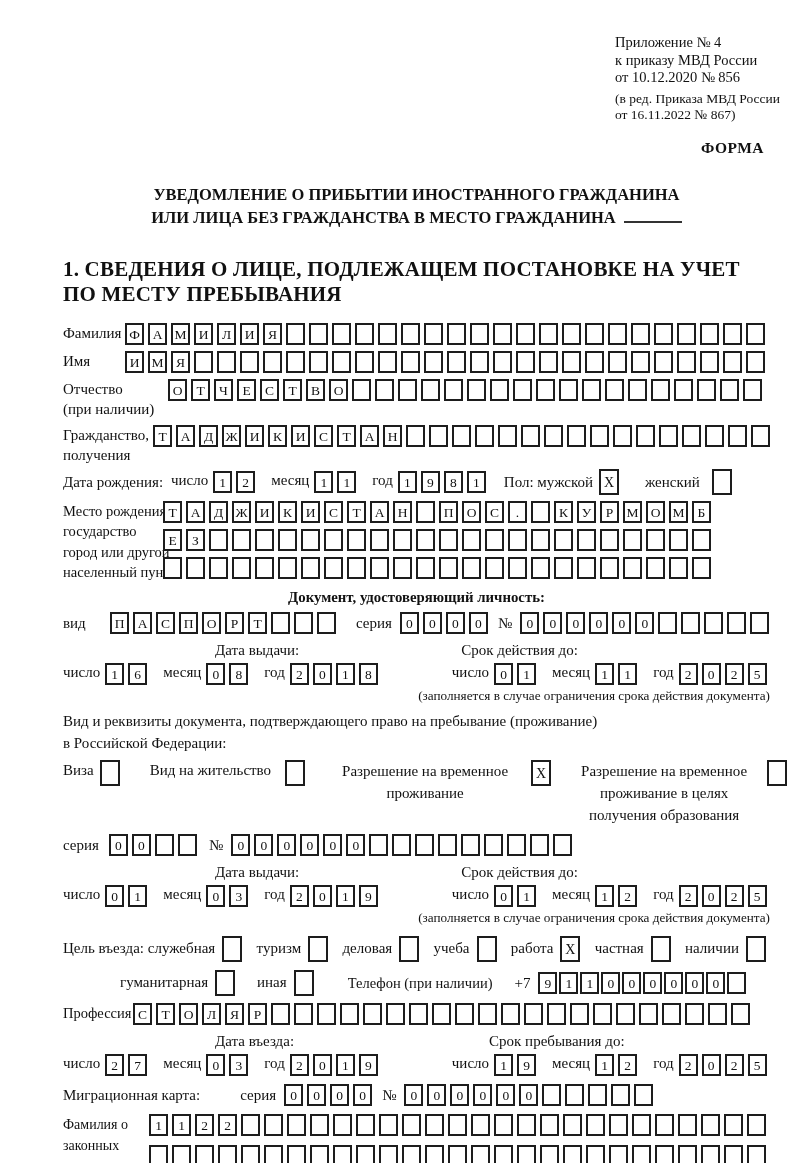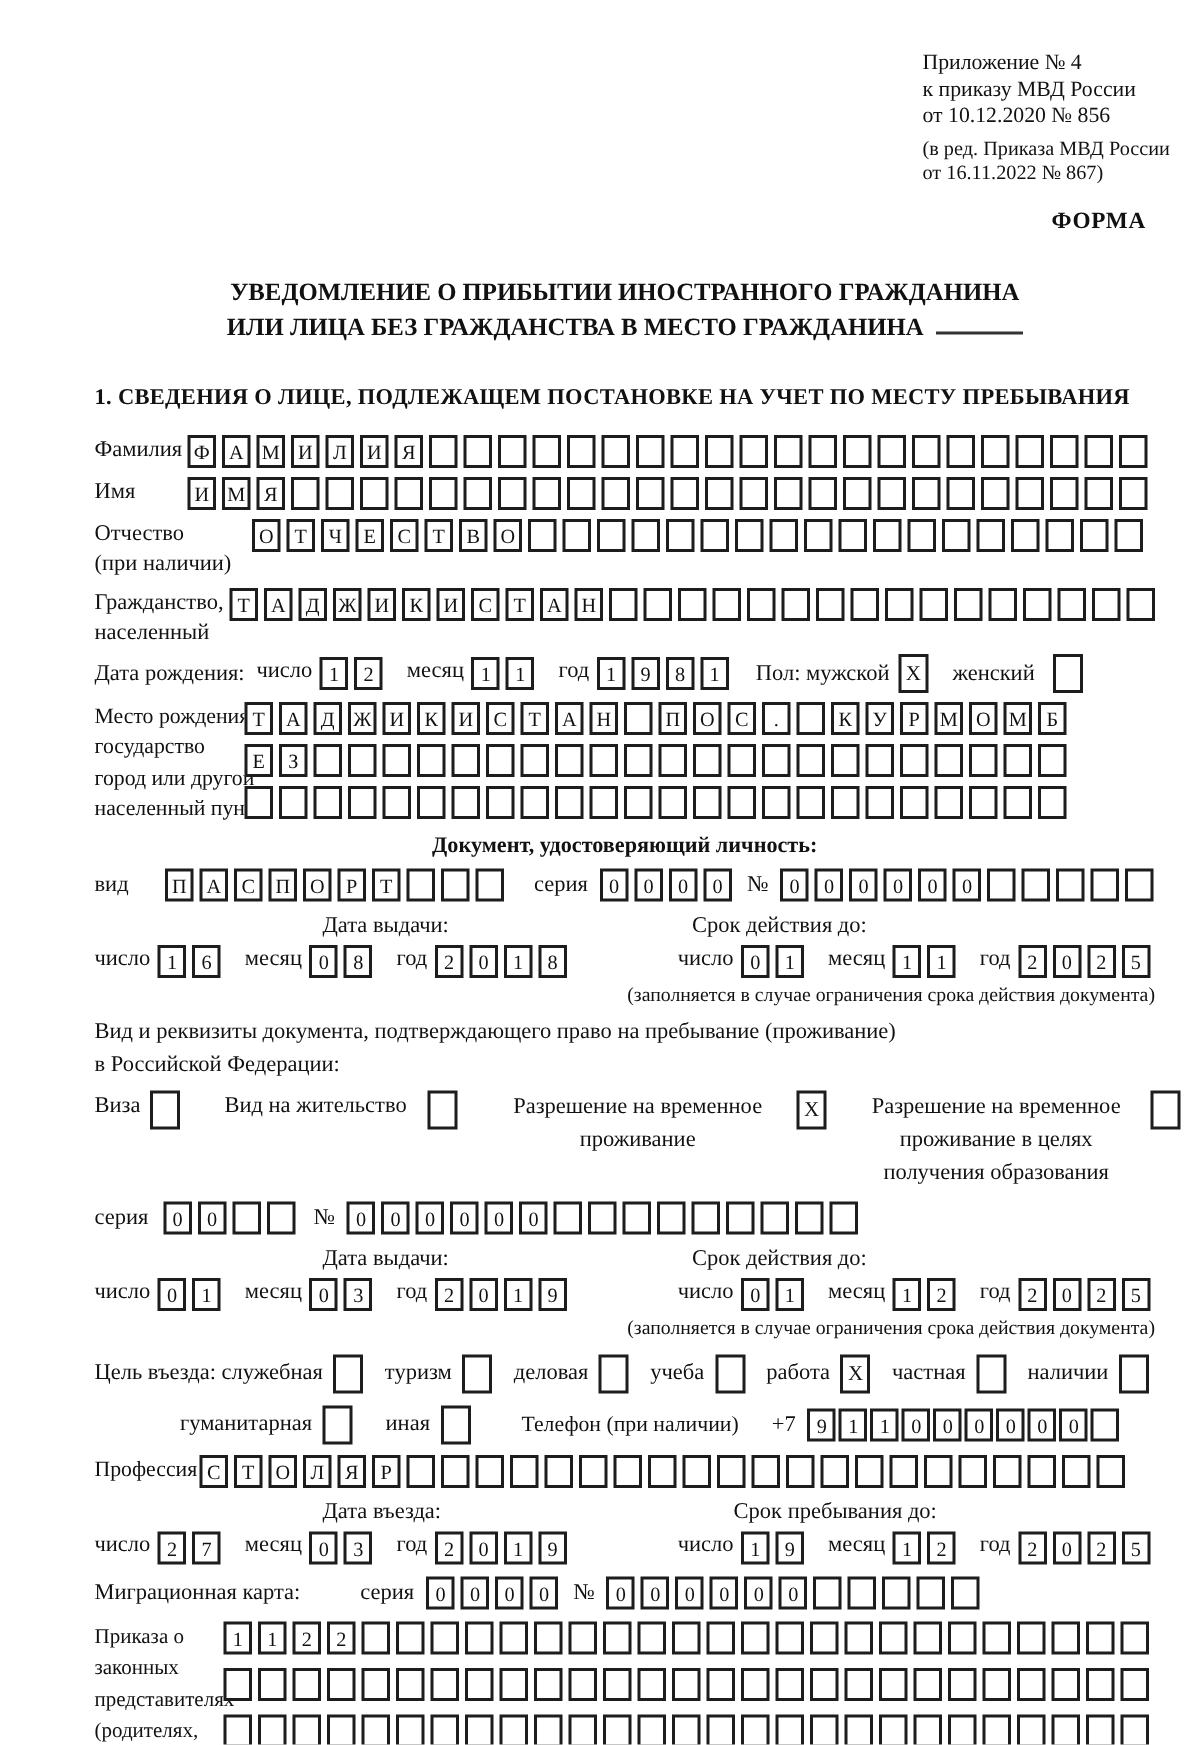--- a/index.html
+++ b/index.html
@@ -7,21 +7,21 @@
        font-family:"Liberation Serif","DejaVu Serif",serif;}
   .page{box-sizing:border-box;width:800px;height:1163px;padding:34px 30px 0 63px;position:relative;}
 
   
   .hdr{margin-left:552px;font-size:14.5px;line-height:17.5px;white-space:nowrap;}
   .hdr-edit{font-size:13.5px;line-height:16px;margin-top:4px;}
   .forma{font-weight:bold;font-size:15.5px;text-align:right;padding-right:6px;margin-top:16px;letter-spacing:.5px;}
 
   .title{text-align:center;font-weight:bold;font-size:16.5px;line-height:23px;margin-top:26px;}
   .title-underline{display:inline-block;width:58px;height:2px;background:#333;margin-left:8px;vertical-align:baseline;}
-  .sec-heading{font-weight:bold;font-size:15px;margin-top:28px;letter-spacing:.2px;}
+  .sec-heading{font-weight:bold;font-size:21px;margin-top:28px;letter-spacing:.2px;}
 
   
   .frow{display:flex;align-items:flex-start;margin-top:6px;}
   .flabel{font-size:15px;flex-shrink:0;padding-top:2px;white-space:nowrap;}
   .flabel2{font-size:15px;line-height:20px;flex-shrink:0;white-space:nowrap;}
   .sm{font-size:14.5px;}
 
   
   .cells{white-space:nowrap;display:inline-block;}
   .cell{display:inline-block;box-sizing:content-box;width:15px;height:18px;border:2px solid #1d1d1d;
@@ -88,31 +88,31 @@
     <div class="flabel2" style="width:105px">
       <div>Отчество</div>
       <div>(при наличии)</div>
     </div>
     <div class="cells"><span class="cell">О</span><span class="cell">Т</span><span class="cell">Ч</span><span class="cell">Е</span><span class="cell">С</span><span class="cell">Т</span><span class="cell">В</span><span class="cell">О</span><span class="cell"></span><span class="cell"></span><span class="cell"></span><span class="cell"></span><span class="cell"></span><span class="cell"></span><span class="cell"></span><span class="cell"></span><span class="cell"></span><span class="cell"></span><span class="cell"></span><span class="cell"></span><span class="cell"></span><span class="cell"></span><span class="cell"></span><span class="cell"></span><span class="cell"></span><span class="cell"></span></div>
   </div>
 
   <div class="frow">
     <div class="flabel2" style="width:90px">
       <div>Гражданство,</div>
-      <div>населенный</div>
+      <div>получения</div>
     </div>
     <div class="cells"><span class="cell">Т</span><span class="cell">А</span><span class="cell">Д</span><span class="cell">Ж</span><span class="cell">И</span><span class="cell">К</span><span class="cell">И</span><span class="cell">С</span><span class="cell">Т</span><span class="cell">А</span><span class="cell">Н</span><span class="cell"></span><span class="cell"></span><span class="cell"></span><span class="cell"></span><span class="cell"></span><span class="cell"></span><span class="cell"></span><span class="cell"></span><span class="cell"></span><span class="cell"></span><span class="cell"></span><span class="cell"></span><span class="cell"></span><span class="cell"></span><span class="cell"></span><span class="cell"></span></div>
   </div>
 
   <div class="frow" style="margin-top:4px;align-items:center">
     <span class="flabel" style="width:108px">Дата рождения:</span>
     <span class="dategroup"><span class="dlabel">число</span><span class="cells dcells"><span class="cell">1</span><span class="cell">2</span></span><span class="dlabel">месяц</span><span class="cells dcells"><span class="cell">1</span><span class="cell">1</span></span><span class="dlabel">год</span><span class="cells dcells"><span class="cell">1</span><span class="cell">9</span><span class="cell">8</span><span class="cell">1</span></span></span>
     <span class="flabel" style="margin-left:2px">Пол: мужской</span>
     <span class="cells" style="margin-left:6px"><span class="cell chk">X</span></span>
-    <span class="flabel" style="margin-left:12px">женский</span>
+    <span class="flabel" style="margin-left:22px">женский</span>
     <span class="cells" style="margin-left:12px"><span class="cell chk"></span></span>
   </div>
 
   <div class="frow">
     <div class="flabel2 sm" style="width:100px;line-height:20.5px">
       <div>Место рождения:</div>
       <div>государство</div>
       <div>город или другой</div>
       <div>населенный пункт</div>
     </div>
@@ -247,21 +247,21 @@
   <div class="frow" style="align-items:center;margin-top:8px">
     <span class="flabel">Миграционная карта:</span>
     <span class="flabel" style="margin-left:40px;margin-right:8px">серия</span>
     <span class="cells"><span class="cell">0</span><span class="cell">0</span><span class="cell">0</span><span class="cell">0</span></span>
     <span class="flabel" style="margin-left:6px;margin-right:8px">№</span>
     <span class="cells"><span class="cell">0</span><span class="cell">0</span><span class="cell">0</span><span class="cell">0</span><span class="cell">0</span><span class="cell">0</span><span class="cell"></span><span class="cell"></span><span class="cell"></span><span class="cell"></span><span class="cell"></span></span>
   </div>
 
   <div class="frow" style="margin-top:8px">
     <div class="flabel2" style="width:86px;font-size:14px;line-height:21px">
-      <div>Приказа о</div>
+      <div>Фамилия о</div>
       <div>законных</div>
       <div>представителях</div>
       <div>(родителях,</div>
 
     </div>
     <div>
       <div class="cellcol">
         <div class="cells" style="margin-bottom:9px"><span class="cell">1</span><span class="cell">1</span><span class="cell">2</span><span class="cell">2</span><span class="cell"></span><span class="cell"></span><span class="cell"></span><span class="cell"></span><span class="cell"></span><span class="cell"></span><span class="cell"></span><span class="cell"></span><span class="cell"></span><span class="cell"></span><span class="cell"></span><span class="cell"></span><span class="cell"></span><span class="cell"></span><span class="cell"></span><span class="cell"></span><span class="cell"></span><span class="cell"></span><span class="cell"></span><span class="cell"></span><span class="cell"></span><span class="cell"></span><span class="cell"></span></div>
         <div class="cells" style="margin-bottom:9px"><span class="cell"></span><span class="cell"></span><span class="cell"></span><span class="cell"></span><span class="cell"></span><span class="cell"></span><span class="cell"></span><span class="cell"></span><span class="cell"></span><span class="cell"></span><span class="cell"></span><span class="cell"></span><span class="cell"></span><span class="cell"></span><span class="cell"></span><span class="cell"></span><span class="cell"></span><span class="cell"></span><span class="cell"></span><span class="cell"></span><span class="cell"></span><span class="cell"></span><span class="cell"></span><span class="cell"></span><span class="cell"></span><span class="cell"></span><span class="cell"></span></div>
         <div class="cells"><span class="cell"></span><span class="cell"></span><span class="cell"></span><span class="cell"></span><span class="cell"></span><span class="cell"></span><span class="cell"></span><span class="cell"></span><span class="cell"></span><span class="cell"></span><span class="cell"></span><span class="cell"></span><span class="cell"></span><span class="cell"></span><span class="cell"></span><span class="cell"></span><span class="cell"></span><span class="cell"></span><span class="cell"></span><span class="cell"></span><span class="cell"></span><span class="cell"></span><span class="cell"></span><span class="cell"></span><span class="cell"></span><span class="cell"></span><span class="cell"></span></div>

